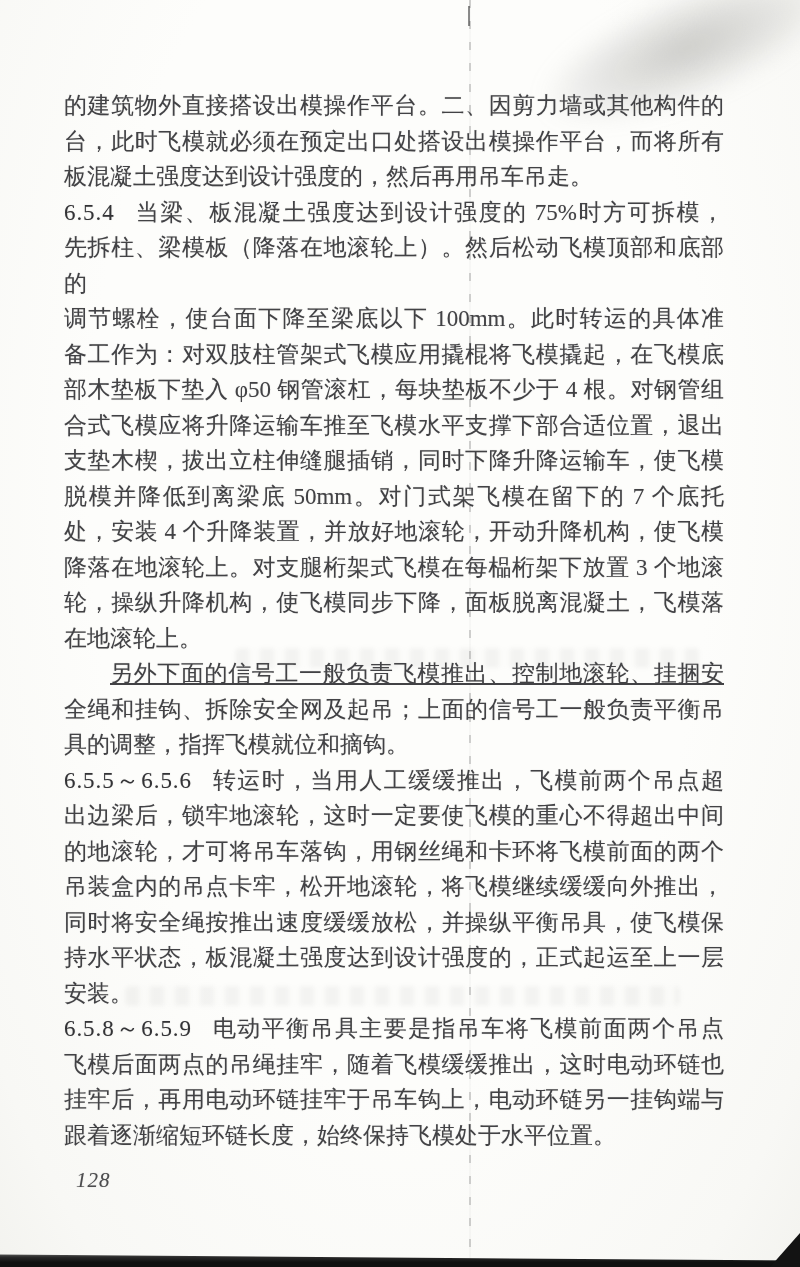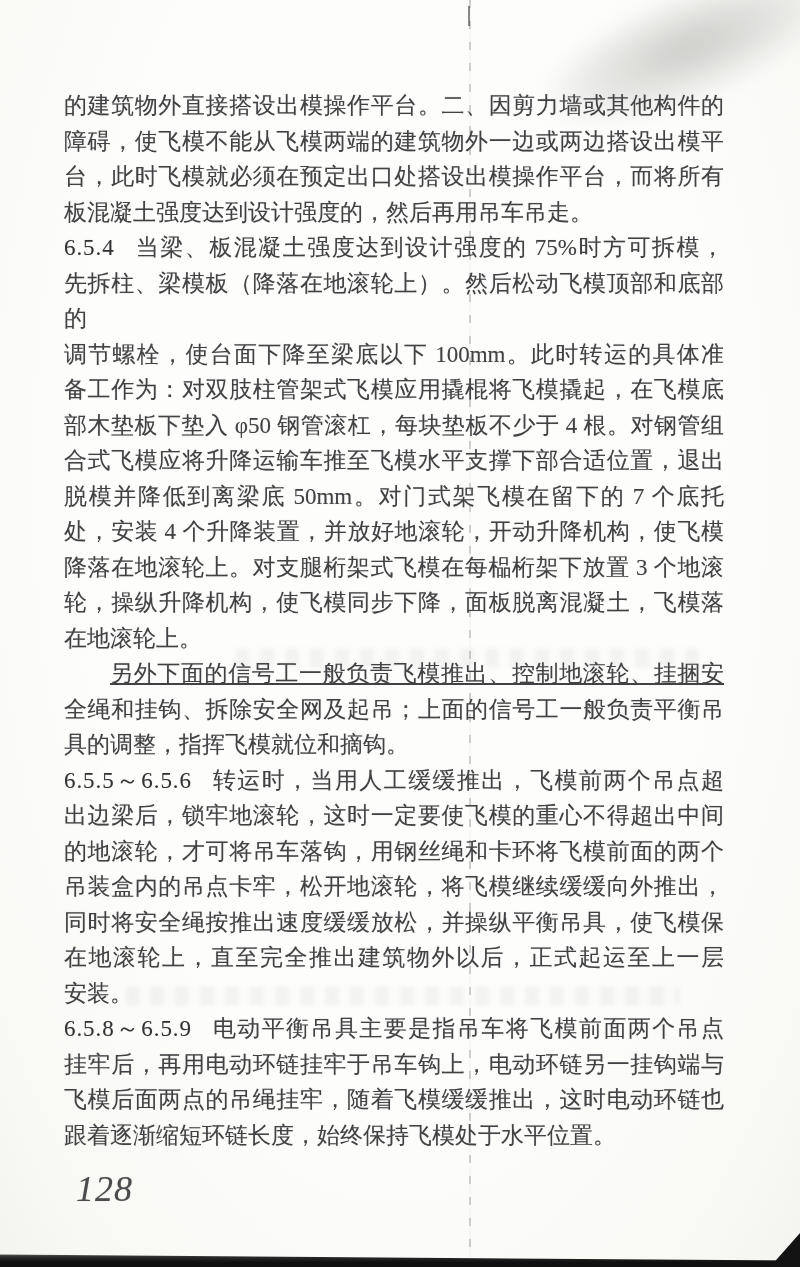--- a/index.html
+++ b/index.html
@@ -60,62 +60,62 @@
   }
   .tline { white-space: normal; }
   .tline.lastline { text-align-last: left; }
   .tline.indent { text-indent: 2em; text-decoration: underline; }
   .secnum {
     font-weight: normal; color: #333336; margin-right: 0.85em;
     letter-spacing: 0.04em;
   }
   .page-number {
     position: absolute; left: 76px; top: 1168px;
-    font-style: italic; font-size: 36px; color: #4c4c4e;
+    font-style: italic; font-size: 21px; color: #4c4c4e;
     letter-spacing: 1px;
     text-shadow: 0 0 1px rgba(110,110,110,0.4);
   }
 </style>
 </head>
 <body>
 
 <div class="page">
   <div class="smudge-top"></div>
   <div class="fold-line"></div>
   <div class="fold-tick"></div>
 
   <div class="text-block" id="text-block">
       <div class="tline">的建筑物外直接搭设出模操作平台。二、因剪力墙或其他构件的</div>
-      <div class="tline">障碍，使飞模不能从飞模两端的建筑物外一边或两边搭设出模平</div>
       <div class="tline">台，此时飞模就必须在预定出口处搭设出模操作平台，而将所有</div>
       <div class="tline lastline">板混凝土强度达到设计强度的，然后再用吊车吊走。</div>
       <div class="tline"><b class="secnum">6.5.4</b>当梁、板混凝土强度达到设计强度的 75%时方可拆模，</div>
       <div class="tline">先拆柱、梁模板（降落在地滚轮上）。然后松动飞模顶部和底部的</div>
       <div class="tline">调节螺栓，使台面下降至梁底以下 100mm。此时转运的具体准</div>
       <div class="tline">备工作为：对双肢柱管架式飞模应用撬棍将飞模撬起，在飞模底</div>
       <div class="tline">部木垫板下垫入 φ50 钢管滚杠，每块垫板不少于 4 根。对钢管组</div>
       <div class="tline">合式飞模应将升降运输车推至飞模水平支撑下部合适位置，退出</div>
+      <div class="tline">支垫木楔，拔出立柱伸缝腿插销，同时下降升降运输车，使飞模</div>
       <div class="tline">脱模并降低到离梁底 50mm。对门式架飞模在留下的 7 个底托</div>
       <div class="tline">处，安装 4 个升降装置，并放好地滚轮，开动升降机构，使飞模</div>
       <div class="tline">降落在地滚轮上。对支腿桁架式飞模在每榀桁架下放置 3 个地滚</div>
       <div class="tline">轮，操纵升降机构，使飞模同步下降，面板脱离混凝土，飞模落</div>
       <div class="tline lastline">在地滚轮上。</div>
       <div class="tline indent">另外下面的信号工一般负责飞模推出、控制地滚轮、挂捆安</div>
       <div class="tline">全绳和挂钩、拆除安全网及起吊；上面的信号工一般负责平衡吊</div>
       <div class="tline lastline">具的调整，指挥飞模就位和摘钩。</div>
       <div class="tline"><b class="secnum">6.5.5～6.5.6</b>转运时，当用人工缓缓推出，飞模前两个吊点超</div>
       <div class="tline">出边梁后，锁牢地滚轮，这时一定要使飞模的重心不得超出中间</div>
       <div class="tline">的地滚轮，才可将吊车落钩，用钢丝绳和卡环将飞模前面的两个</div>
       <div class="tline">吊装盒内的吊点卡牢，松开地滚轮，将飞模继续缓缓向外推出，</div>
       <div class="tline">同时将安全绳按推出速度缓缓放松，并操纵平衡吊具，使飞模保</div>
-      <div class="tline">在地滚轮上，直至完全推出建筑物外以后，正式起运至上一层</div>
+      <div class="tline">持水平状态，板混凝土强度达到设计强度的，正式起运至上一层</div>
       <div class="tline lastline">安装。</div>
       <div class="tline"><b class="secnum">6.5.8～6.5.9</b>电动平衡吊具主要是指吊车将飞模前面两个吊点</div>
+      <div class="tline">飞模后面两点的吊绳挂牢，随着飞模缓缓推出，这时电动环链也</div>
       <div class="tline">挂牢后，再用电动环链挂牢于吊车钩上，电动环链另一挂钩端与</div>
-      <div class="tline">飞模后面两点的吊绳挂牢，随着飞模缓缓推出，这时电动环链也</div>
       <div class="tline lastline">跟着逐渐缩短环链长度，始终保持飞模处于水平位置。</div>
     </div>
 
   <div class="bleed bleed-1"></div>
   <div class="bleed bleed-2"></div>
 
   <div class="page-number">128</div>
 
   <div class="bottom-strip"></div>
   <div class="corner-wedge"></div>

